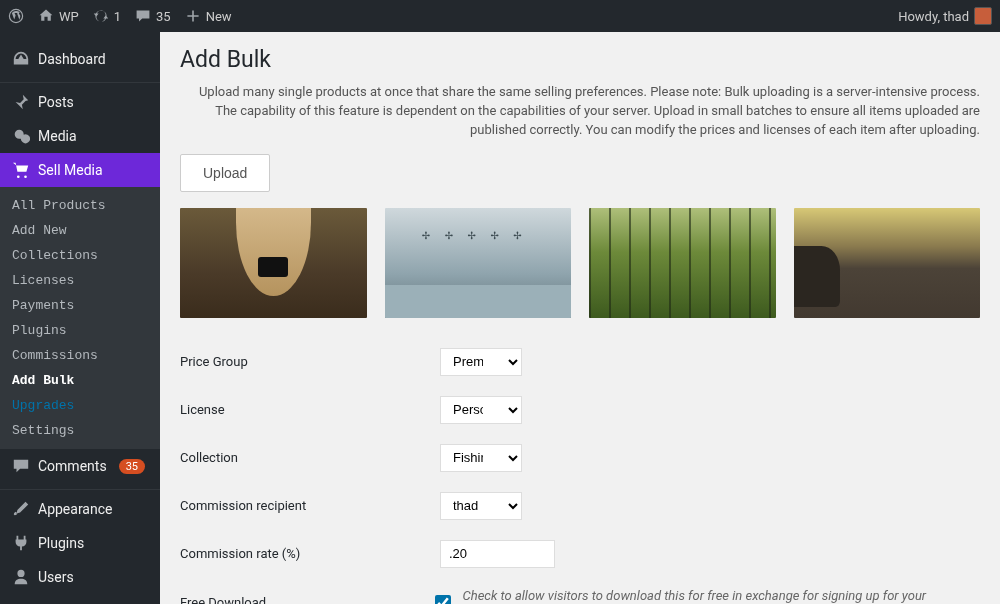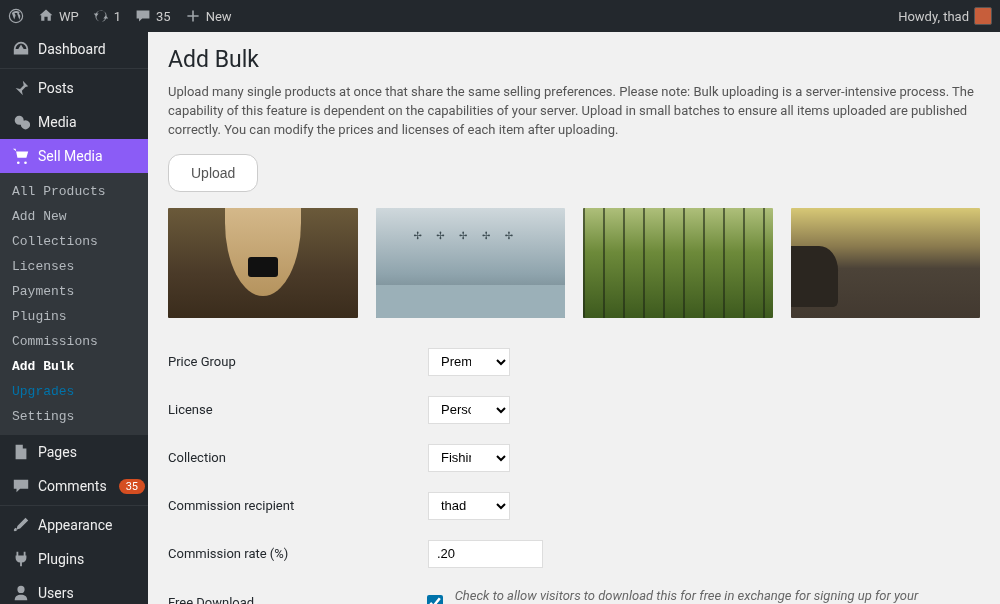--- a/index.html
+++ b/index.html
@@ -8,39 +8,39 @@
   
   .toolbar { background: #23282d; color: #eee; height: 32px; display: flex; align-items: center; justify-content: space-between; padding: 0 8px; font-size: 13px; }
   .toolbar-left, .toolbar-right { display: flex; align-items: center; gap: 14px; }
   .tb-item { display: inline-flex; align-items: center; gap: 5px; color: #ccc; cursor: pointer; }
   .tb-item svg { width: 16px; height: 16px; fill: #a0a5aa; }
   .avatar { width: 18px; height: 18px; background: #c75e3b; border: 1px solid #555; display: inline-block; border-radius: 2px; }
 
   .wrap { display: flex; height: calc(100% - 32px); }
 
   
-  .adminmenu { width: 148px; background: #23282d; color: #eee; display: flex; flex-direction: column; position: relative; }
+  .adminmenu { width: 160px; background: #23282d; color: #eee; display: flex; flex-direction: column; position: relative; justify-content: center; }
   .menu-item { display: flex; align-items: center; gap: 8px; padding: 8px 12px; color: #eee; cursor: pointer; font-size: 14px; }
   .menu-item svg { width: 18px; height: 18px; fill: #a0a5aa; flex: none; }
-  .menu-item.current { background: #8b5cf6; color: #fff; }
+  .menu-item.current { background: #6d28d9; color: #fff; }
   .menu-item.current svg { fill: #fff; }
   .menu-item.current::after { content: ""; position: absolute; right: -8px; width: 0; height: 0; border: 8px solid transparent; border-right-color: #f1f1f1; }
   .menu-item .count { background: #d54e21; color: #fff; border-radius: 10px; padding: 1px 7px; font-size: 11px; margin-left: 4px; }
   .submenu { background: #32373c; padding: 6px 0; }
   .submenu-item { padding: 5px 12px; color: #b4b9be; cursor: pointer; font-size: 13px; font-family: Liberation Mono, monospace; }
   .submenu-item.current { color: #fff; font-weight: 600; }
   .submenu-item.upgrade { color: #0073aa; }
   .menu-sep { height: 5px; border-bottom: 1px solid #32373c; margin: 2px 0; }
 
   
   .content { flex: 1; padding: 10px 20px 20px 20px; background: #f1f1f1; overflow-y: auto; }
   h1 { font-size: 23px; font-weight: 400; margin: 4px 0 10px; color: #23282d; }
-  .desc { font-size: 13px; color: #555; line-height: 1.45; margin-bottom: 14px; max-width: 840px; }
-
-  .upload-btn { background: #fff; border: 1px solid #ccc; padding: 10px 22px; font-size: 14px; color: #555; cursor: pointer; border-radius: 12px; margin-bottom: 16px; }
+  .desc { font-size: 13px; color: #555; line-height: 1.45; margin-bottom: 14px; max-width: 840px; text-align: right; }
+
+  .upload-btn { background: #fff; border: 1px solid #ccc; padding: 10px 22px; font-size: 14px; color: #555; cursor: pointer; border-radius: 2px; margin-bottom: 16px; }
 
   .thumbs { display: flex; gap: 18px; margin-bottom: 20px; }
   .thumb { width: 190px; height: 110px; background: #888; border-radius: 1px; position: relative; overflow: hidden; }
 
   
   .thumb.woman { background: linear-gradient(to bottom, #6b5a3a 0%, #4a3a28 60%, #3a2c1c 100%); }
   .thumb.woman::before { content:""; position:absolute; left:30%; right:30%; top:0; bottom:20%; background: linear-gradient(#d4b88a,#b5935e); border-radius: 0 0 60% 60% / 0 0 100% 100%; }
   .thumb.woman::after { content:""; position:absolute; left:42%; top:45%; width:30px; height:20px; background:#111; border-radius:3px; }
   .thumb.birds { background: linear-gradient(to bottom, #cfd8dc 0%, #8fa4ad 60%, #5e7179 100%); }
   .thumb.birds::before { content:"✢ ✢ ✢ ✢ ✢"; position:absolute; top:20%; left:20%; color:#3b4a50; letter-spacing:6px; font-size:10px; }
@@ -136,26 +136,20 @@
       <div class="submenu-item">Licenses</div>
       <div class="submenu-item">Payments</div>
       <div class="submenu-item">Plugins</div>
       <div class="submenu-item">Commissions</div>
       <div class="submenu-item current">Add Bulk</div>
       <div class="submenu-item upgrade">Upgrades</div>
       <div class="submenu-item">Settings</div>
     </div>
     <div class="menu-item">
       <svg viewBox="0 0 20 20">
-          <path d="M4 2h8l4 4v12H4zM12 2v4h4"></path>
-        </svg>
-      <span>Pages</span>
-    </div>
-    <div class="menu-item">
-      <svg viewBox="0 0 20 20">
           <path d="M2 3h16v10H9l-4 4v-4H2z"></path>
         </svg>
       <span>Comments</span>
       <span class="count">35</span>
     </div>
     <div class="menu-sep"></div>
     <div class="menu-item">
       <svg viewBox="0 0 20 20">
           <path d="M15 2l3 3-9 9-4 1 1-4zM3 17c2 0 3-2 3-2l-2-2s-2 1-2 3z"></path>
         </svg>

